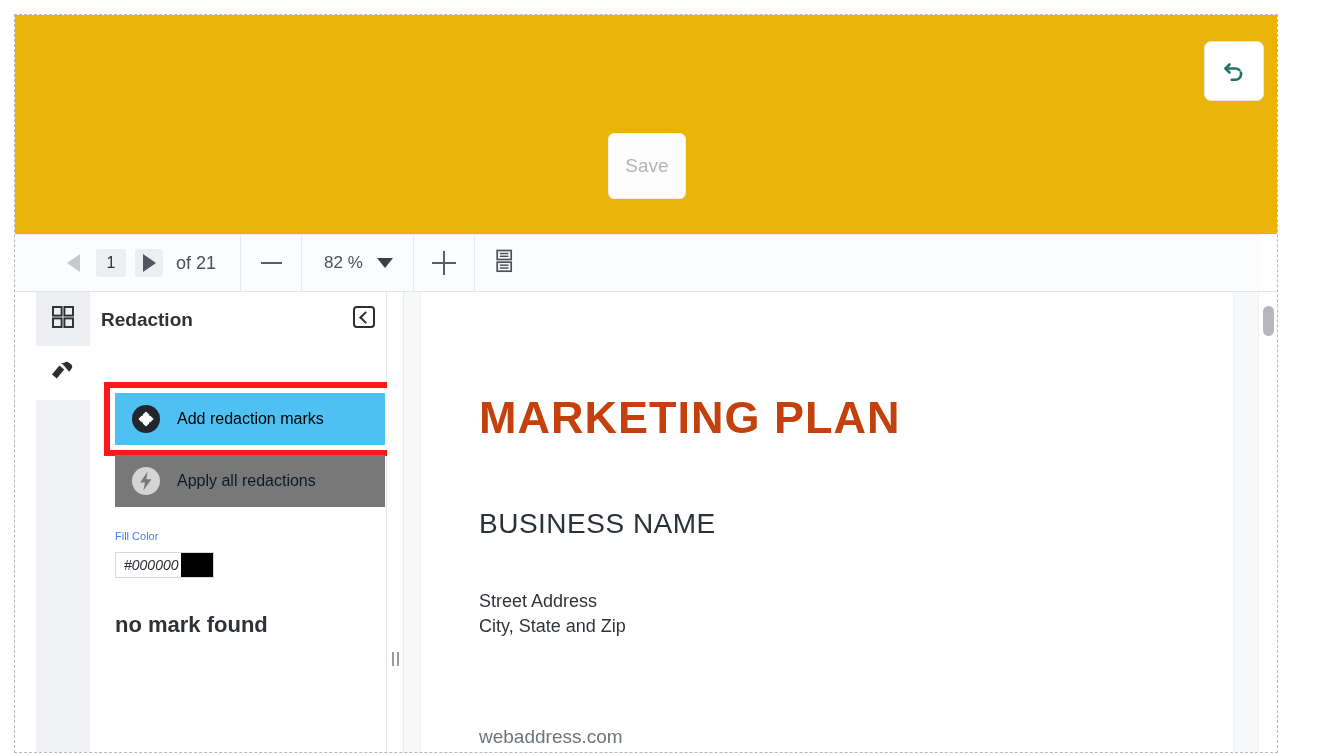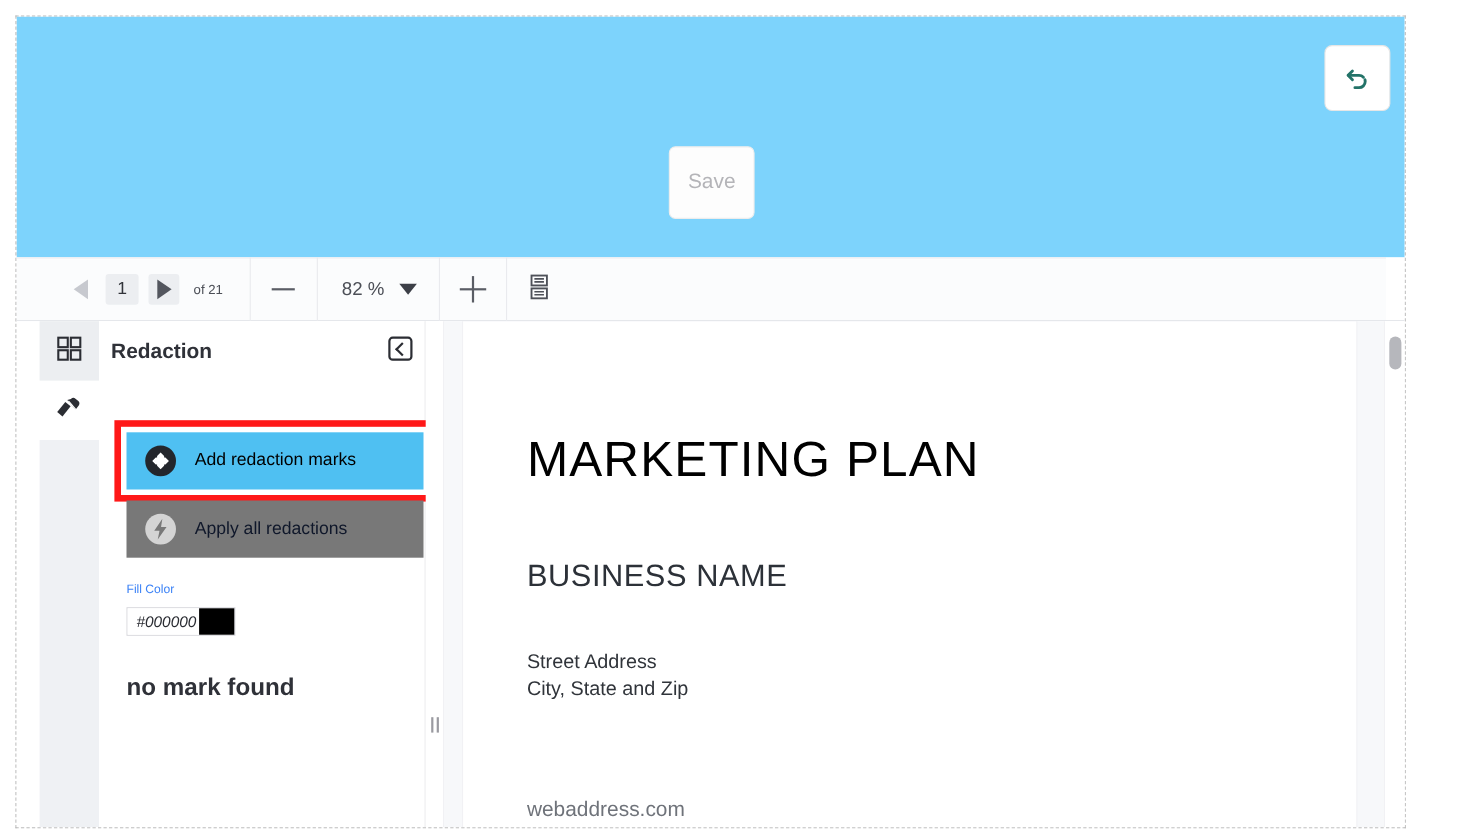--- a/index.html
+++ b/index.html
@@ -26,21 +26,21 @@
     background: #ffffff;
     overflow: hidden;
   }
 
   
   #header-zone {
     position: absolute;
     left: 0; top: 0;
     width: 100%;
     height: 219px;
-    background: #7dd3fc;
+    background: #eab308;
   }
 
   #undo-button {
     position: absolute;
     right: 13px;
     top: 26px;
     width: 58px;
     height: 58px;
     border: 1px solid #e6e6e6;
     border-radius: 7px;
@@ -126,21 +126,21 @@
     background: #eceef1;
     border: none;
     border-radius: 3px;
     text-align: center;
     font-family: "Liberation Sans", sans-serif;
     font-size: 16px;
     color: #32343a;
     padding: 0;
   }
   #page-count-label {
-    font-size: 12px;
+    font-size: 18px;
     color: #4c4f57;
     margin-left: 4px;
     white-space: nowrap;
   }
   #zoom-out-button {
     width: 60px; height: 58px;
     display: flex; align-items: center; justify-content: center;
     cursor: pointer;
   }
   .minus-glyph {
@@ -407,22 +407,22 @@
     height: 100%;
     background: #ffffff;
     box-shadow: 0 0 0 1px #f1f1f4;
   }
   #doc-title {
     position: absolute;
     left: 58px;
     top: 100px;
     font-size: 45px;
     letter-spacing: 1px;
-    color: #000000;
-    font-weight: 400;
+    color: #c2410c;
+    font-weight: 700;
     white-space: nowrap;
   }
   #doc-subtitle {
     position: absolute;
     left: 58px;
     top: 216px;
     font-size: 28px;
     letter-spacing: 0.5px;
     color: #2c3138;
     font-weight: 300;

